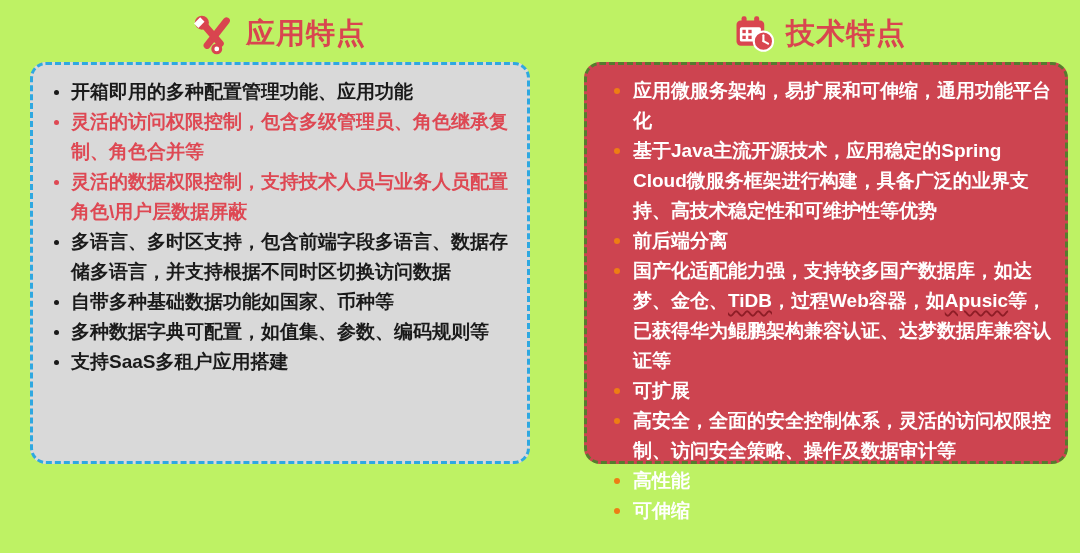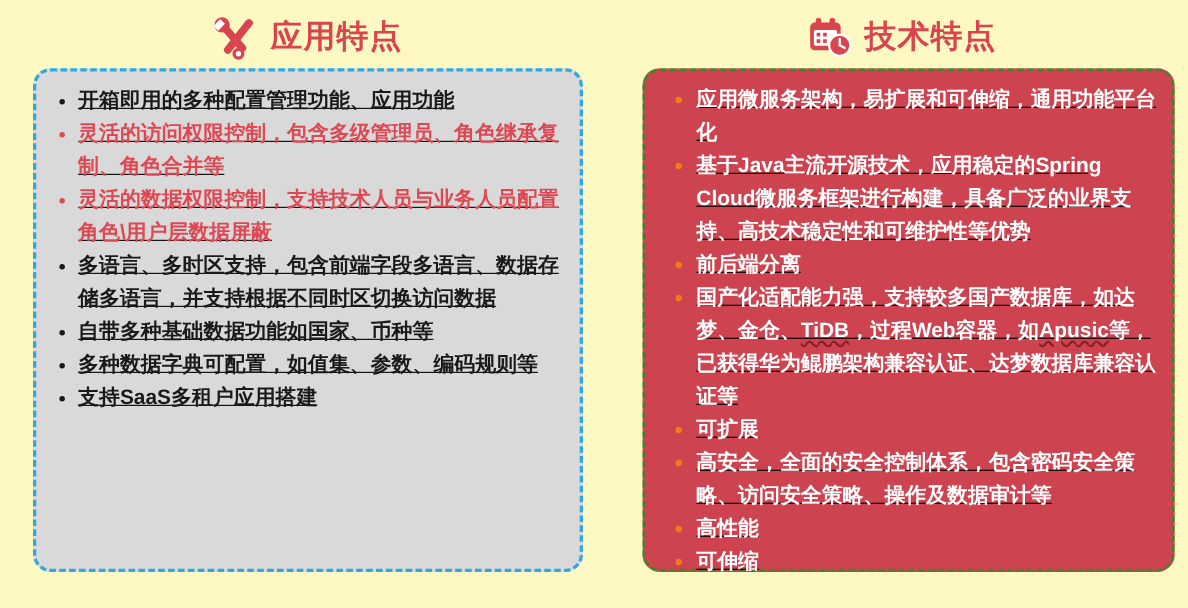--- a/index.html
+++ b/index.html
@@ -11,34 +11,34 @@
     --bullet-orange: #ed7d14;
     --red-text: #de4853;
     --black-text: #1a1a1a;
     --white-text: #ffffff;
     --wavy-red: #8f1d26;
   }
   * { margin:0; padding:0; box-sizing:border-box; }
   html,body { background:#fff; }
   body { font-family:"Liberation Sans","DejaVu Sans",sans-serif; }
   .canvas {
-    position:relative; width:1080px; height:553px; background:#fef9c3; overflow:hidden;
+    position:relative; width:1080px; height:553px; background:#bef264; overflow:hidden;
   }
   .header {
     position:absolute; top:10px; height:48px;
     display:flex; align-items:center; justify-content:center; gap:10px;
   }
   .header .icon { display:flex; align-items:center; }
   .header .title {
     font-size:29px; font-weight:800; color:var(--accent-red); letter-spacing:1px;
   }
   .hdr-left { left:30px; width:500px; }
   .hdr-right { left:578px; width:484px; }
   .panel {
-    position:absolute; top:62px; height:458px; border-radius:16px;text-decoration:underline;
+    position:absolute; top:62px; height:402px; border-radius:16px;
   }
   .panel-gray {
     left:30px; width:500px;
     background:var(--panel-gray);
     border:3px dashed var(--dash-blue);
   }
   .panel-red {
     left:584px; width:484px;
     background:var(--panel-red);
     border:3px dashed var(--dash-green);
@@ -161,21 +161,21 @@
         <li>
           <span class="bullet"></span>
           <span class="txt">国产化适配能力强，支持较多国产数据库，如达梦、金仓、<span class="wavy">TiDB</span>，过程Web容器，如<span class="wavy">Apusic</span>等，已获得华为鲲鹏架构兼容认证、达梦数据库兼容认证等</span>
         </li>
         <li>
           <span class="bullet"></span>
           <span class="txt">可扩展</span>
         </li>
         <li>
           <span class="bullet"></span>
-          <span class="txt">高安全，全面的安全控制体系，包含密码安全策略、访问安全策略、操作及数据审计等</span>
+          <span class="txt">高安全，全面的安全控制体系，灵活的访问权限控制、访问安全策略、操作及数据审计等</span>
         </li>
         <li>
           <span class="bullet"></span>
           <span class="txt">高性能</span>
         </li>
         <li>
           <span class="bullet"></span>
           <span class="txt">可伸缩</span>
         </li>
       </ul>

